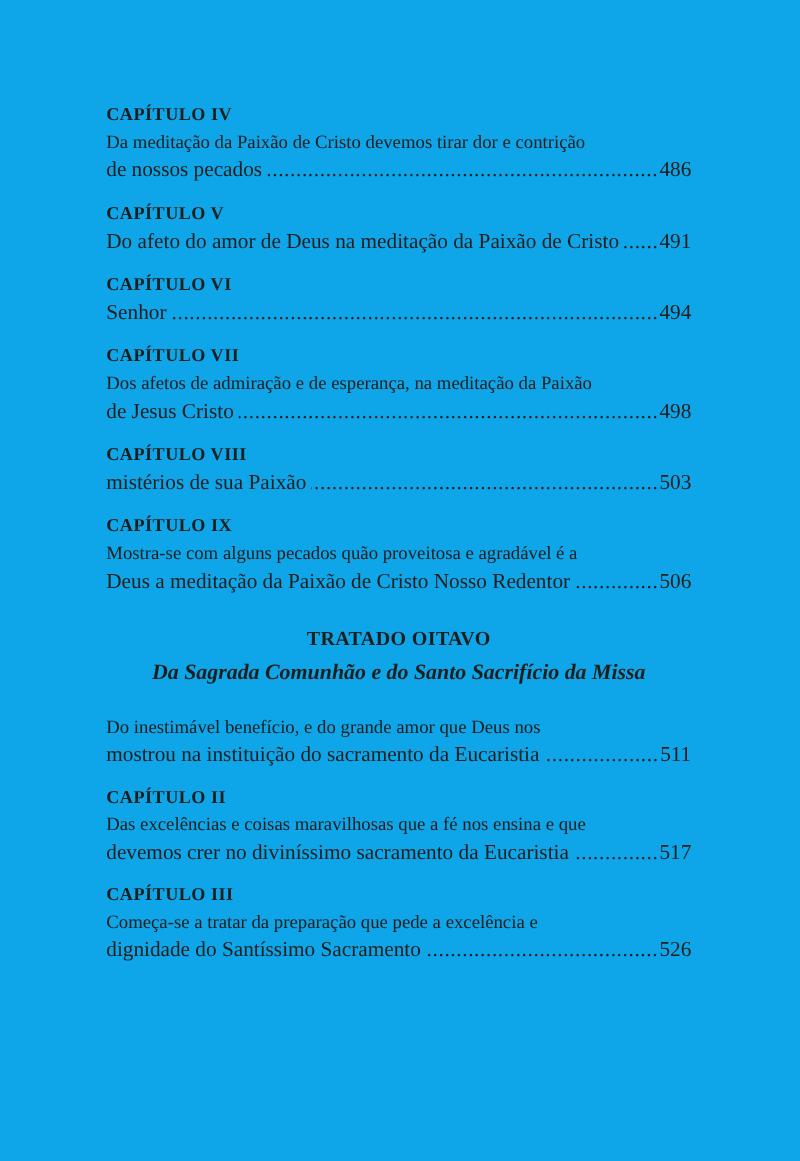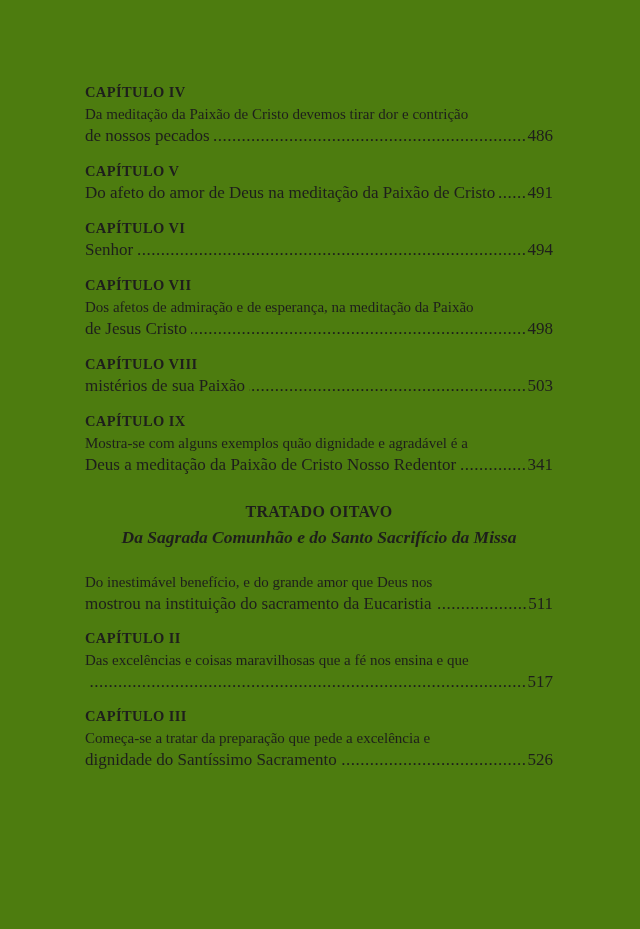--- a/index.html
+++ b/index.html
@@ -1,21 +1,21 @@
 <!DOCTYPE html>
 <html><head>
 <meta charset="utf-8">
 <style>
   * { margin: 0; padding: 0; box-sizing: border-box; }
   html, body { background: #ffffff; }
   .page {
     position: relative;
     width: 640px;
     height: 929px;
-    background: #4d7c0f;
+    background: #0ea5e9;
     color: #1e1e1c;
     font-family: "Liberation Serif", "DejaVu Serif", serif;
     overflow: hidden;
   }
   .content {
     padding: 81px 87px 0 85px;
   }
   .entry { margin-bottom: 13px; }
   .sec2 .entry { margin-bottom: 12px; }
   .chapter {
@@ -116,25 +116,25 @@
         <div class="chapter">CAPÍTULO VIII</div>
         <div class="lastline">
           <span class="txt">mistérios de sua Paixão</span>
           <span class="leader"></span>
           <span class="pagenum">503</span>
         </div>
       </div>
 
       <div class="entry">
         <div class="chapter">CAPÍTULO IX</div>
-        <div class="line">Mostra-se com alguns exemplos quão dignidade e agradável é a</div>
+        <div class="line">Mostra-se com alguns pecados quão proveitosa e agradável é a</div>
         <div class="lastline">
           <span class="txt">Deus a meditação da Paixão de Cristo Nosso Redentor</span>
           <span class="leader"></span>
-          <span class="pagenum">341</span>
+          <span class="pagenum">506</span>
         </div>
       </div>
 
     </div>
 
     <div class="tratado">
       <div class="tratado-title">TRATADO OITAVO</div>
       <div class="tratado-subtitle">Da Sagrada Comunhão e do Santo Sacrifício da Missa</div>
     </div>
 
@@ -146,20 +146,21 @@
           <span class="txt">mostrou na instituição do sacramento da Eucaristia</span>
           <span class="leader"></span>
           <span class="pagenum">511</span>
         </div>
       </div>
 
       <div class="entry">
         <div class="chapter">CAPÍTULO II</div>
         <div class="line">Das excelências e coisas maravilhosas que a fé nos ensina e que</div>
         <div class="lastline">
+          <span class="txt">devemos crer no diviníssimo sacramento da Eucaristia</span>
           <span class="leader"></span>
           <span class="pagenum">517</span>
         </div>
       </div>
 
       <div class="entry">
         <div class="chapter">CAPÍTULO III</div>
         <div class="line">Começa-se a tratar da preparação que pede a excelência e</div>
         <div class="lastline">
           <span class="txt">dignidade do Santíssimo Sacramento</span>

